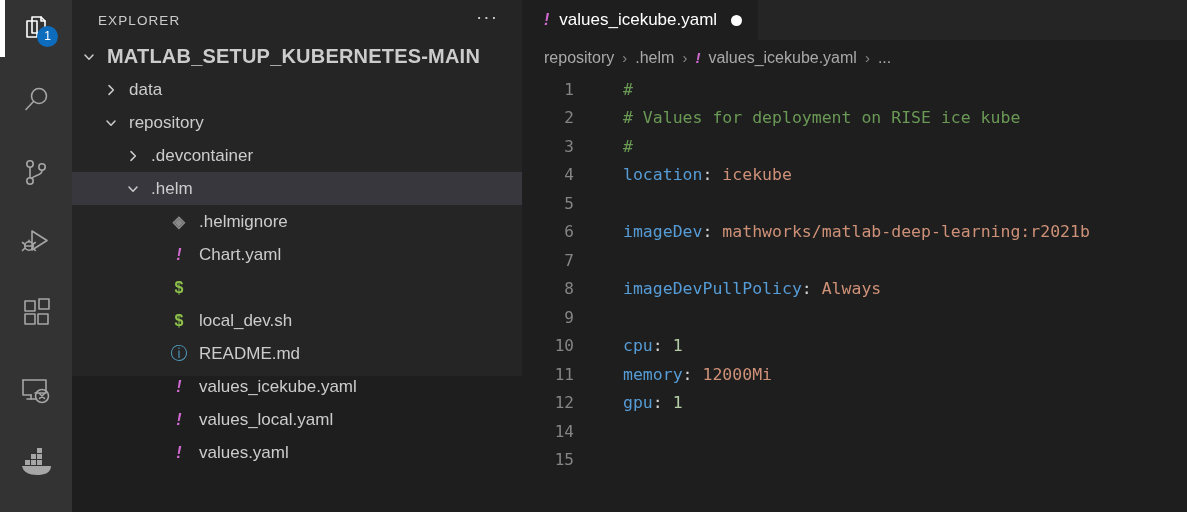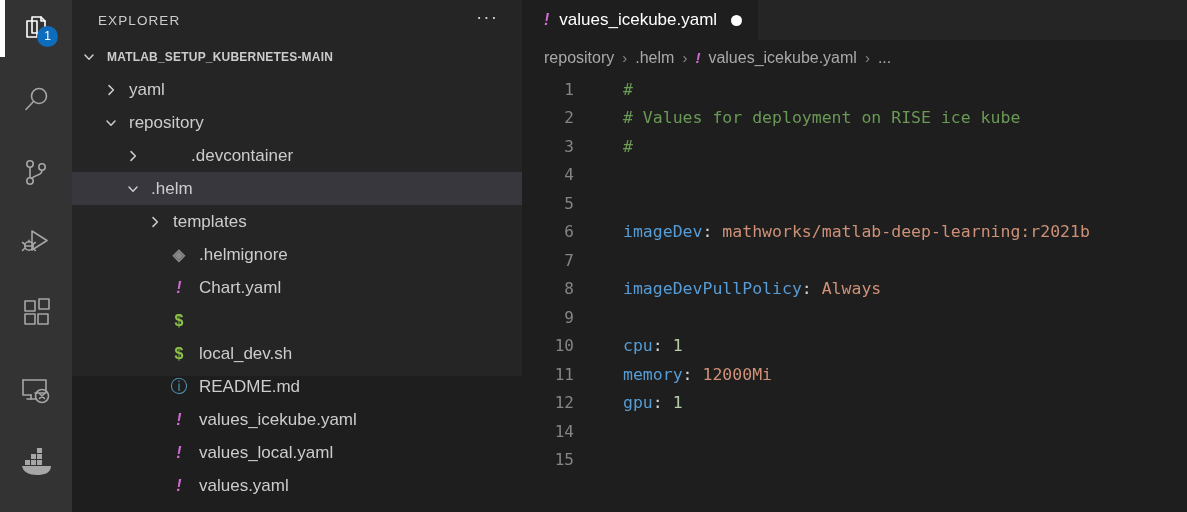--- a/index.html
+++ b/index.html
@@ -52,21 +52,21 @@
     color:#cccccc; font-size:19px; line-height:10px; letter-spacing:1px;
     padding:4px 4px 10px 4px;
   }
   .tree { position:relative; }
   .row {
     height:33px; display:flex; align-items:center;
     font-size:17px; color:#cccccc; white-space:nowrap;
     font-family:"Liberation Sans", sans-serif;
   }
   .row.selected { background:#37373d; }
-  .row.root .label { font-weight:bold; font-size:12px; letter-spacing:.2px; }
+  .row.root .label { font-weight:bold; font-size:20px; letter-spacing:.2px; }
   .chev {
     width:22px; flex:0 0 22px; display:flex; align-items:center; justify-content:center;
   }
   .chev svg { display:block; }
   .chev path { fill:none; stroke:#cccccc; stroke-width:1.5; stroke-linecap:round; stroke-linejoin:round; }
   .ficon {
     width:26px; flex:0 0 26px; text-align:center;
     font-size:16px; font-weight:bold;
     font-family:"Liberation Sans", sans-serif;
   }
@@ -217,53 +217,45 @@
             </svg>
           </span>
           <span class="label">MATLAB_SETUP_KUBERNETES-MAIN</span>
         </div>
         <div class="row" style="padding-left: 28px;">
           <span class="chev">
             <svg width="14" height="14" viewBox="0 0 14 14">
               <path d="M5 2.6 L9.4 7 L5 11.4"></path>
             </svg>
           </span>
-          <span class="label">yaml</span>
+          <span class="label">data</span>
         </div>
         <div class="row" style="padding-left: 28px;">
           <span class="chev">
             <svg width="14" height="14" viewBox="0 0 14 14">
               <path d="M3 5 L7 9.2 L11 5"></path>
             </svg>
           </span>
           <span class="label">repository</span>
         </div>
-        <div class="row" style="padding-left: 50px; gap: 40px;">
+        <div class="row" style="padding-left: 50px;">
           <span class="chev">
             <svg width="14" height="14" viewBox="0 0 14 14">
               <path d="M5 2.6 L9.4 7 L5 11.4"></path>
             </svg>
           </span>
           <span class="label">.devcontainer</span>
         </div>
         <div class="row selected" style="padding-left: 50px;">
           <span class="chev">
             <svg width="14" height="14" viewBox="0 0 14 14">
               <path d="M3 5 L7 9.2 L11 5"></path>
             </svg>
           </span>
           <span class="label">.helm</span>
-        </div>
-        <div class="row" style="padding-left: 72px;">
-          <span class="chev">
-            <svg width="14" height="14" viewBox="0 0 14 14">
-              <path d="M5 2.6 L9.4 7 L5 11.4"></path>
-            </svg>
-          </span>
-          <span class="label">templates</span>
         </div>
         <div class="row" style="padding-left: 72px;">
           <span class="chev"></span>
           <span class="ficon git">◈</span>
           <span class="label">.helmignore</span>
         </div>
         <div class="row" style="padding-left: 72px;">
           <span class="chev"></span>
           <span class="ficon yaml">!</span>
           <span class="label">Chart.yaml</span>
@@ -317,21 +309,21 @@
         <span class="bc-icon">!</span>
         <span>values_icekube.yaml</span>
         <span class="bc-sep">›</span>
         <span>...</span>
       </div>
 
     <div class="code" id="code">
         <div class="cline"><span class="lnum">1</span><span class="ctext"><span class="tok-comment">#</span></span></div>
         <div class="cline"><span class="lnum">2</span><span class="ctext"><span class="tok-comment"># Values for deployment on RISE ice kube</span></span></div>
         <div class="cline"><span class="lnum">3</span><span class="ctext"><span class="tok-comment">#</span></span></div>
-        <div class="cline"><span class="lnum">4</span></div>
+        <div class="cline"><span class="lnum">4</span><span class="ctext"><span class="tok-key">location</span><span class="tok-punct">: </span><span class="tok-str">icekube</span></span></div>
         <div class="cline"><span class="lnum">5</span><span class="ctext"></span></div>
         <div class="cline"><span class="lnum">6</span><span class="ctext"><span class="tok-key">imageDev</span><span class="tok-punct">: </span><span class="tok-str">mathworks/matlab-deep-learning:r2021b</span></span></div>
         <div class="cline"><span class="lnum">7</span><span class="ctext"></span></div>
         <div class="cline"><span class="lnum">8</span><span class="ctext"><span class="tok-key">imageDevPullPolicy</span><span class="tok-punct">: </span><span class="tok-str">Always</span></span></div>
         <div class="cline"><span class="lnum">9</span><span class="ctext"></span></div>
         <div class="cline"><span class="lnum">10</span><span class="ctext"><span class="tok-key">cpu</span><span class="tok-punct">: </span><span class="tok-num">1</span></span></div>
         <div class="cline"><span class="lnum">11</span><span class="ctext"><span class="tok-key">memory</span><span class="tok-punct">: </span><span class="tok-str">12000Mi</span></span></div>
         <div class="cline"><span class="lnum">12</span><span class="ctext"><span class="tok-key">gpu</span><span class="tok-punct">: </span><span class="tok-num">1</span></span></div>
         <div class="cline"><span class="lnum">14</span><span class="ctext"></span></div>
         <div class="cline"><span class="lnum">15</span><span class="ctext"></span></div>

